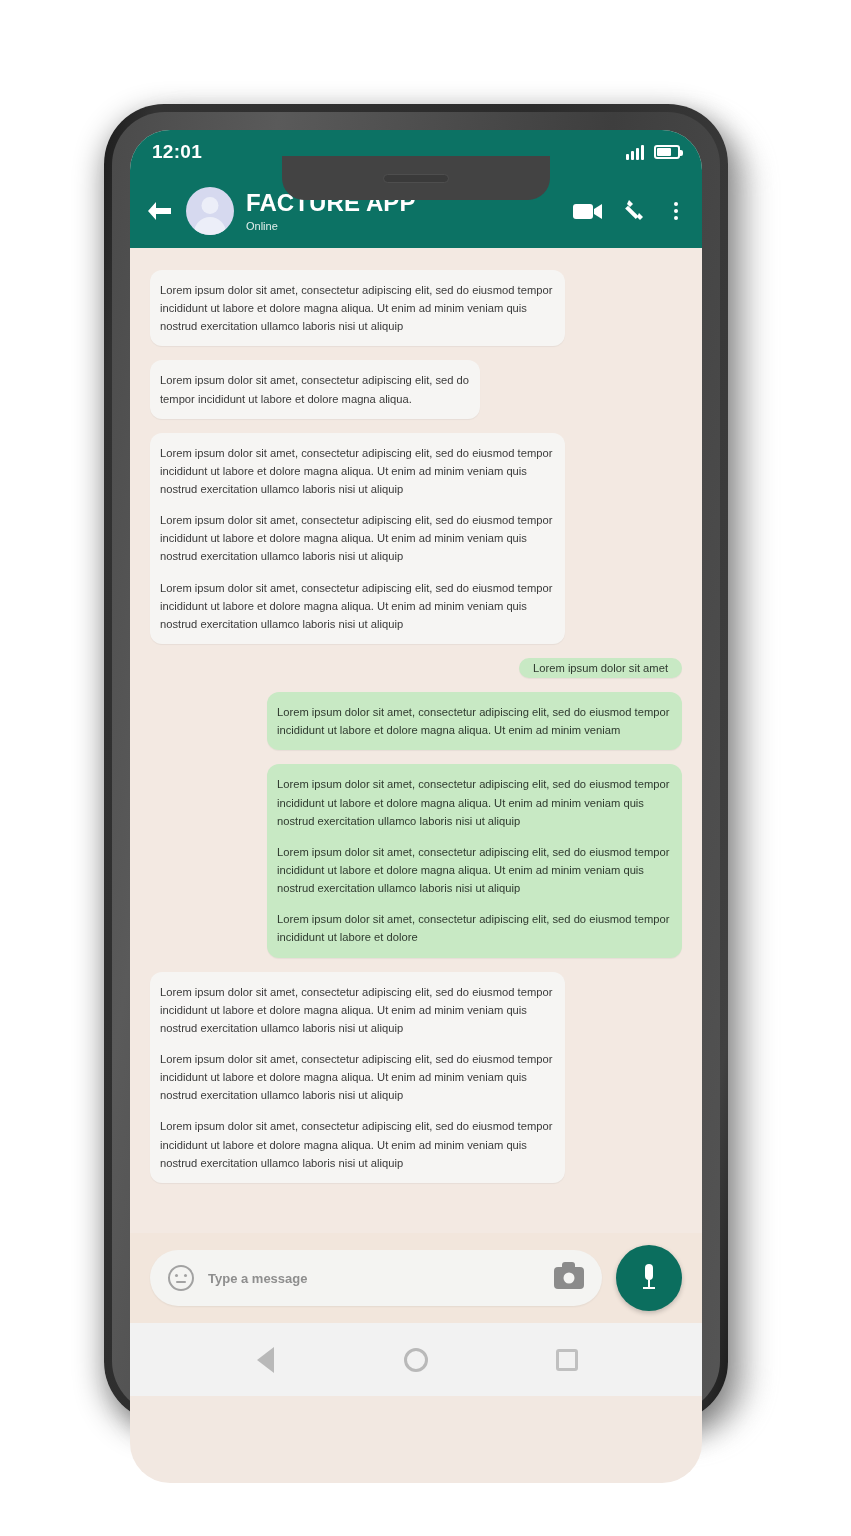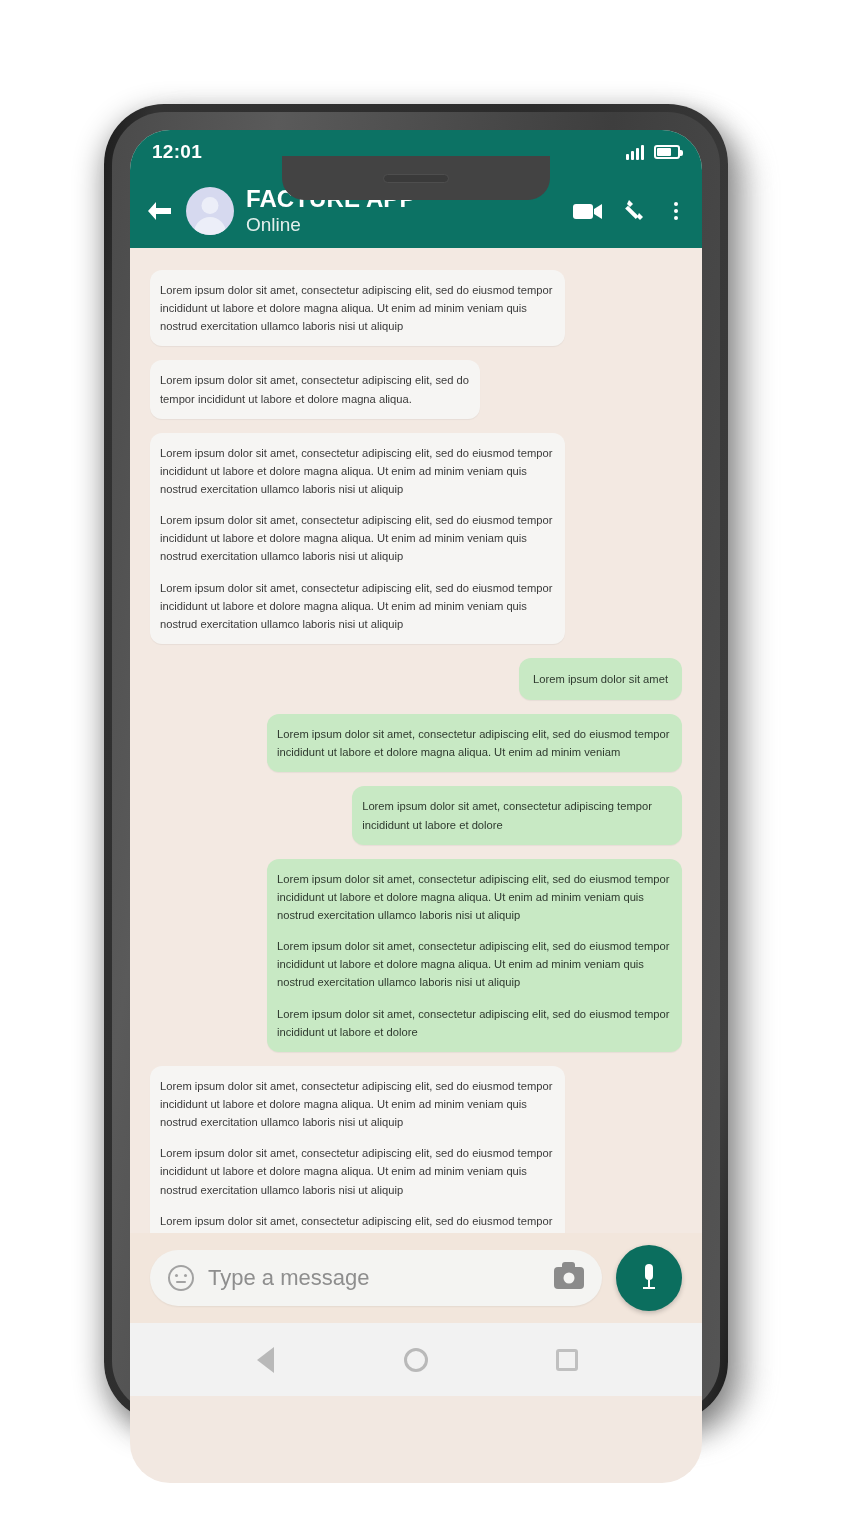--- a/index.html
+++ b/index.html
@@ -195,21 +195,21 @@
   .header-titles { flex: 1 1 auto; min-width: 0; line-height: 1.1; }
   .header-name {
     color: #ffffff;
     font-size: 24px;
     font-weight: bold;
     letter-spacing: .1px;
     white-space: nowrap;
   }
   .header-status {
     color: #e3efec;
-    font-size: 19px;
+    font-size: 11px;
     margin-top: 3px;
   }
   .header-actions { display: flex; align-items: center; gap: 20px; flex: 0 0 auto; }
   .hicon { cursor: pointer; display: flex; align-items: center; justify-content: center; }
 
   .dots { display: flex; flex-direction: column; gap: 3px; padding: 2px 6px; }
   .dots i { width: 4px; height: 4px; border-radius: 50%; background: #fff; display: block; }
 
   
   .chat-body {
@@ -229,21 +229,21 @@
     border-radius: 10px;
     font-size: 11.2px;
     line-height: 1.62;
     color: #3a3a3a;
     box-shadow: 0 1px 1px rgba(0,0,0,.05);
   }
   .bubble.in  { background: #f6f5f3; border-radius: 12px; }
   .bubble.out { background: #c8e9c4; border-radius: 12px; color: #2f3a2f; }
   .bubble p + p { margin-top: 13px; }
   .bubble.narrow { max-width: 62%; }
-  .bubble.tiny   { padding: 12px 14px; }
+  .bubble.tiny   { padding: 1px 14px; }
 
   
   .input-bar {
     height: 90px;
     background: #f2e6dc;
     display: flex;
     align-items: center;
     gap: 14px;
     padding: 0 20px;
   }
@@ -279,21 +279,22 @@
     content: "";
     position: absolute;
     left: 6px; bottom: 6px;
     width: 10px; height: 2px;
     background: #a2a2a2;
     border-radius: 1px;
   }
   .msg-placeholder {
     flex: 1 1 auto;
     color: #8e8e8e;
-    font-size: 22px;
+    font-size: 13px;
+    font-weight: bold;
   }
   .camera-icon {
     width: 30px; height: 22px;
     background: #8b8b8b;
     border-radius: 4px;
     position: relative;
     flex: 0 0 auto;
     cursor: pointer;
   }
   .camera-icon::before {
@@ -444,25 +445,20 @@
             <div class="bubble out tiny">
               <p>Lorem ipsum dolor sit amet</p>
             </div>
           </div>
         <div class="msg-row out">
             <div class="bubble out">
               <p>Lorem ipsum dolor sit amet, consectetur adipiscing elit, sed do eiusmod tempor incididunt ut labore et dolore magna aliqua. Ut enim ad minim veniam</p>
             </div>
           </div>
         <div class="msg-row out">
-            <div class="bubble out narrow">
-              <p>Lorem ipsum dolor sit amet, consectetur adipiscing tempor incididunt ut labore et dolore</p>
-            </div>
-          </div>
-        <div class="msg-row out">
             <div class="bubble out">
           <p>Lorem ipsum dolor sit amet, consectetur adipiscing elit, sed do eiusmod tempor incididunt ut labore et dolore magna aliqua. Ut enim ad minim veniam quis nostrud exercitation ullamco laboris nisi ut aliquip</p>
           <p>Lorem ipsum dolor sit amet, consectetur adipiscing elit, sed do eiusmod tempor incididunt ut labore et dolore magna aliqua. Ut enim ad minim veniam quis nostrud exercitation ullamco laboris nisi ut aliquip</p>
           <p>Lorem ipsum dolor sit amet, consectetur adipiscing elit, sed do eiusmod tempor incididunt ut labore et dolore</p>
         </div>
           </div>
         <div class="msg-row in">
             <div class="bubble in">
           <p>Lorem ipsum dolor sit amet, consectetur adipiscing elit, sed do eiusmod tempor incididunt ut labore et dolore magna aliqua. Ut enim ad minim veniam quis nostrud exercitation ullamco laboris nisi ut aliquip</p>
           <p>Lorem ipsum dolor sit amet, consectetur adipiscing elit, sed do eiusmod tempor incididunt ut labore et dolore magna aliqua. Ut enim ad minim veniam quis nostrud exercitation ullamco laboris nisi ut aliquip</p>

